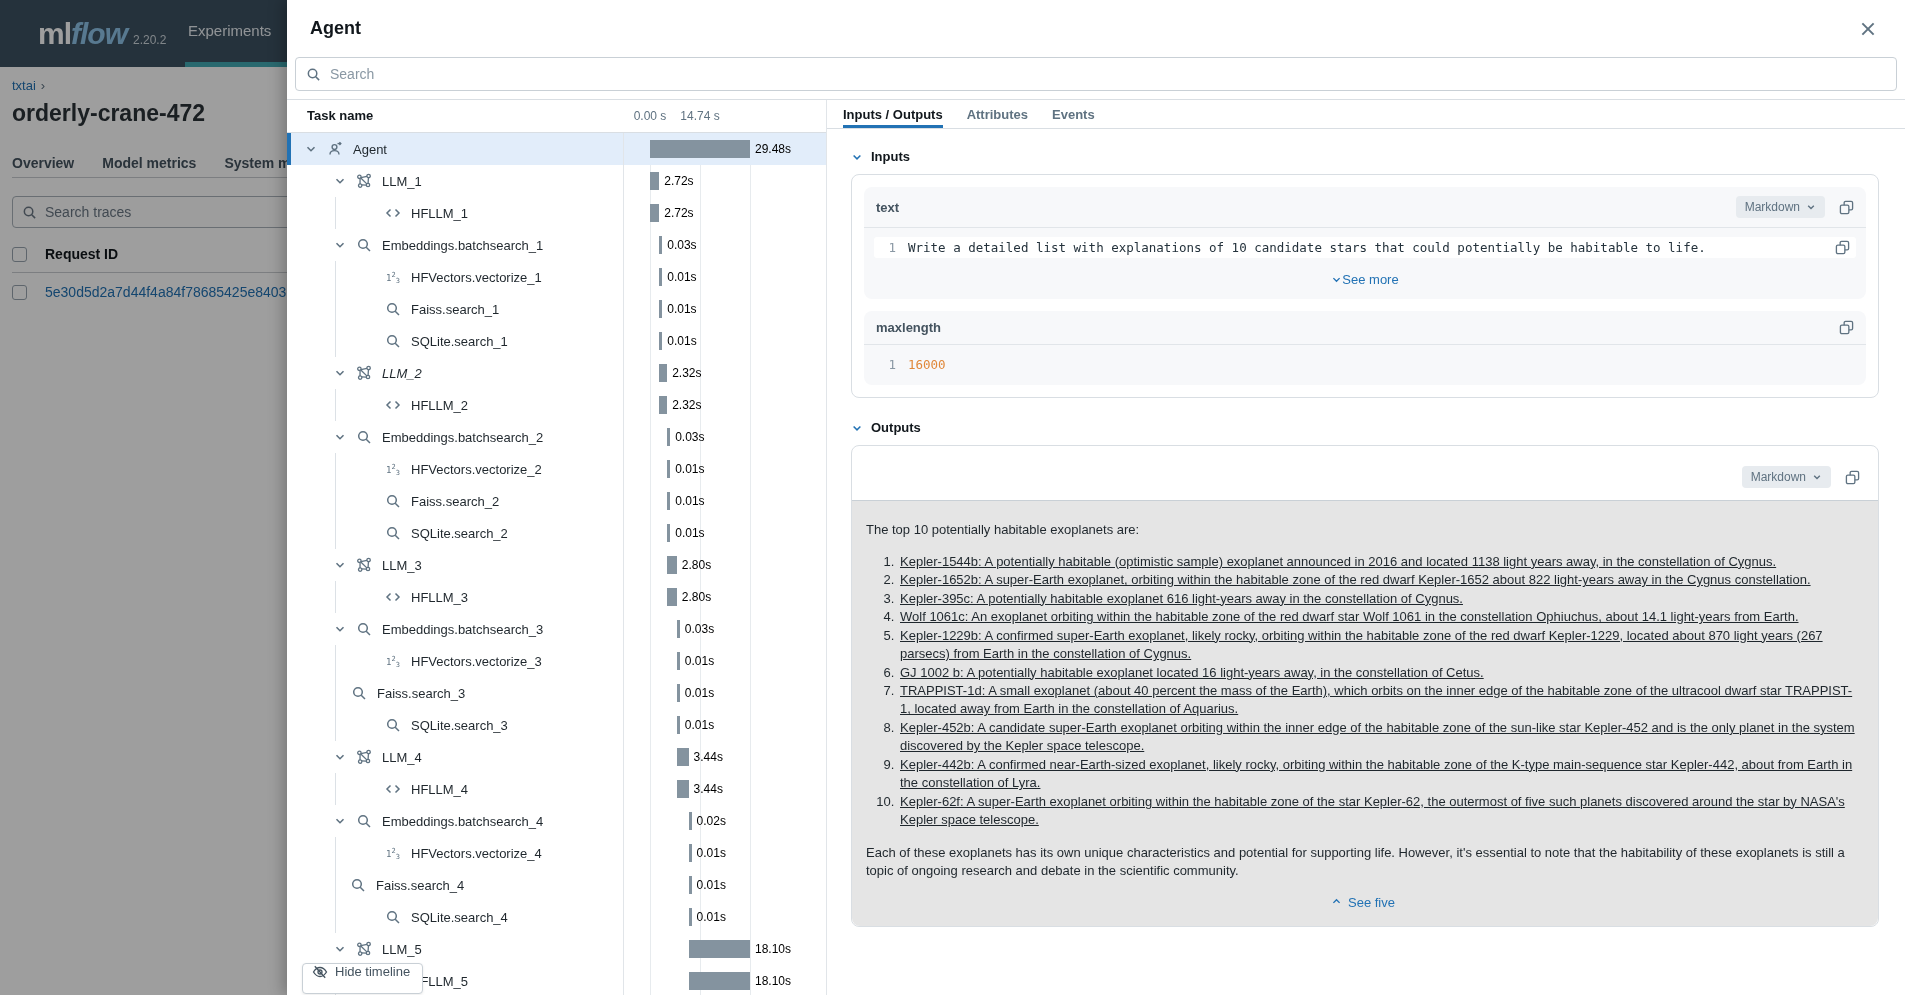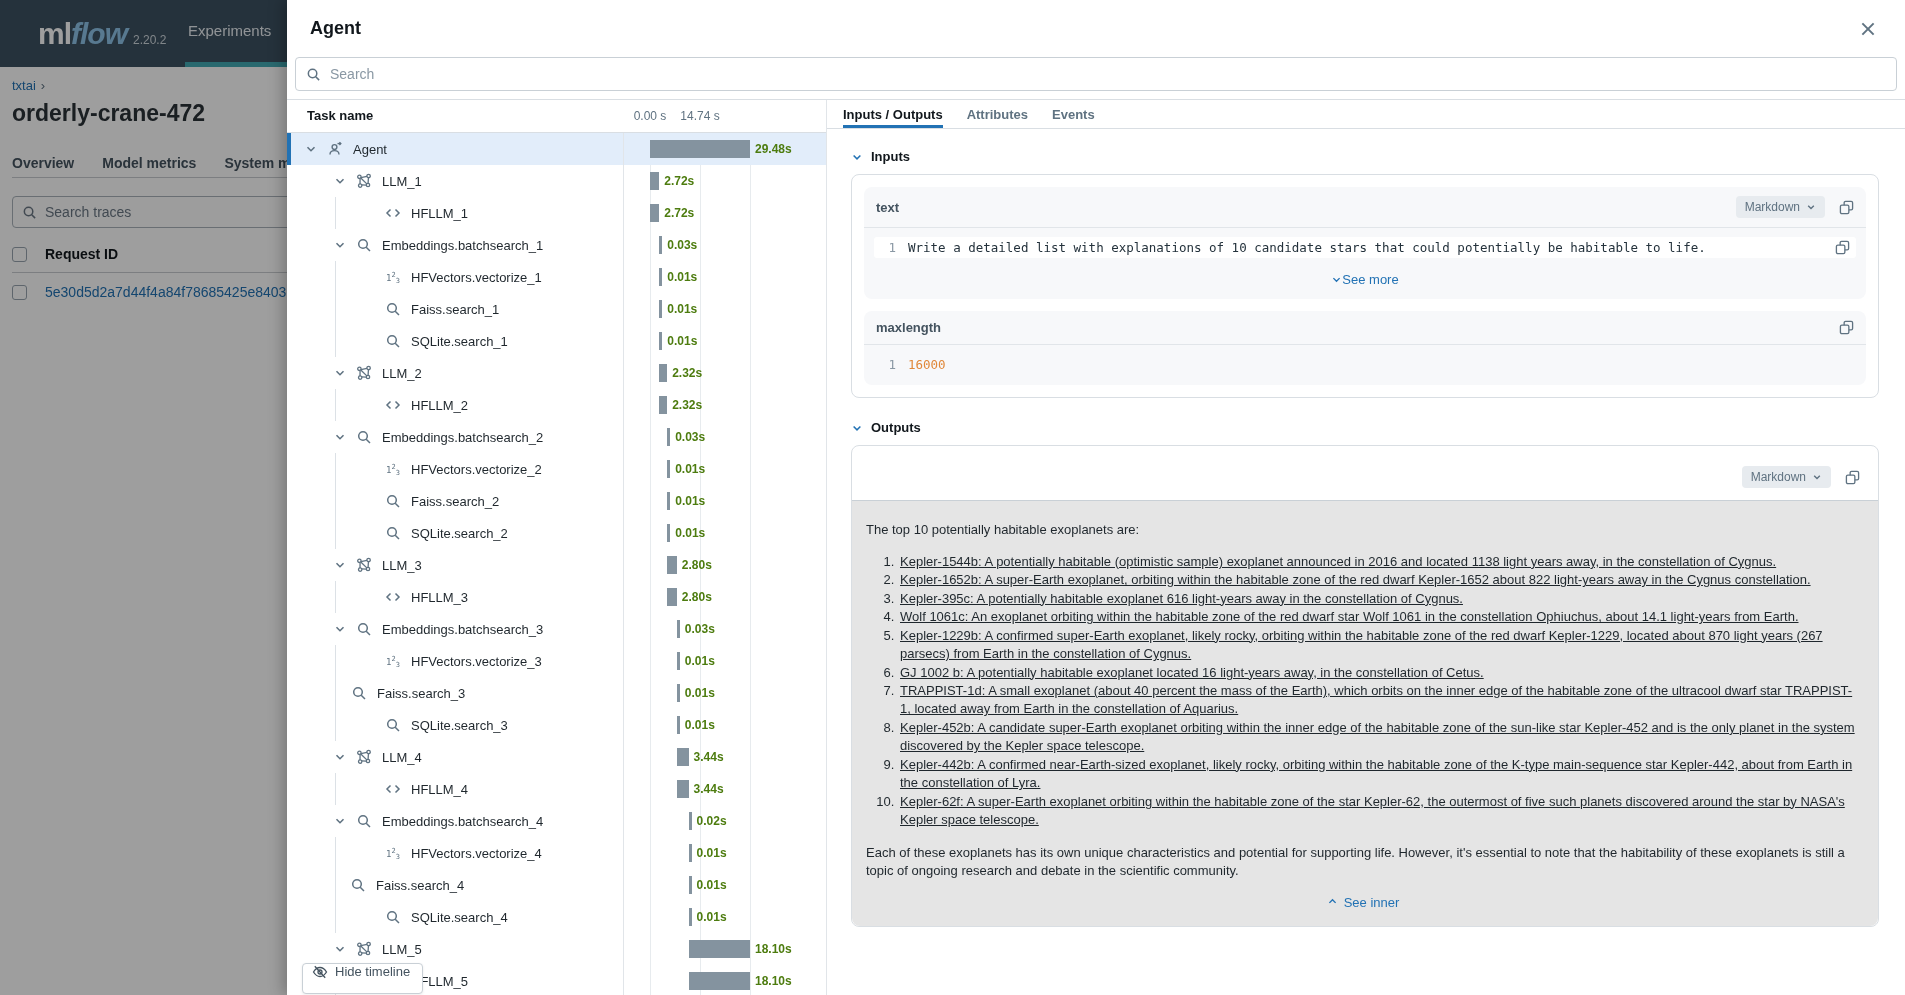--- a/index.html
+++ b/index.html
@@ -51,21 +51,21 @@
   .task-row.selected { background:#e2edfa; }
   .task-row.selected::before { content:""; position:absolute; left:0; top:0; bottom:0; width:4px; background:#2272b4; }
   .task-name-cell { width:336px; flex:none; display:flex; align-items:center; height:100%; overflow:hidden; position:relative; }
   .task-row.d2 .task-name-cell::before { content:""; position:absolute; left:48px; top:0; bottom:0; width:1px; background:#dce1e6; }
   .tw-chevron { width:14px; flex:none; margin-right:9px; color:#5f7281; display:flex; }
   .tw-spacer { width:23px; flex:none; }
   .task-icon { width:16px; flex:none; margin-right:10px; color:#5f7281; display:flex; }
   .task-label { font-size:13px; color:#1f272d; white-space:nowrap; }
   .task-time-cell { position:relative; flex:1; height:100%; }
   .bar { position:absolute; top:7px; height:18px; background:#84939f; }
-  .bar-label { position:absolute; top:9px; font-size:12px; color:#4d7c0f; white-space:nowrap;font-weight:bold; }
+  .bar-label { position:absolute; top:9px; font-size:12px; color:#000000; white-space:nowrap; }
   .hide-timeline { position:absolute; left:15px; top:863px; height:31px; padding:0 12px 0 9px; background:#fff; border:1px solid #c9d0d6; border-radius:4px; display:flex; align-items:flex-start; gap:7px; font-size:13px; color:#44535f; box-shadow:0 1px 3px rgba(0,0,0,0.08); z-index:5; }
 
   
   .detail-panel { flex:1; border-left:1px solid #e1e5e9; display:flex; flex-direction:column; min-width:0; }
   .detail-tabs { height:29px; flex:none; display:flex; gap:24px; padding:0 16px; border-bottom:1px solid #d9dee3; }
   .dtab { font-size:13px; color:#5f7281; font-weight:bold; display:flex; align-items:center; position:relative; cursor:pointer; }
   .dtab.active { color:#11171c; }
   .dtab.active::after { content:""; position:absolute; left:0; right:0; bottom:0; height:3px; background:#2272b4; }
   .detail-body { flex:1; overflow:hidden; padding:16px 26px 0 24px; }
   .section-head { display:flex; align-items:center; gap:8px; font-size:13px; font-weight:bold; color:#11171c; margin:4px 0 10px 0; }
@@ -302,21 +302,21 @@
                     </svg>
                   </span>
                   <span class="task-label">SQLite.search_1</span>
                 </div>
                 <div class="task-time-cell">
                   <div class="bar" style="left: 36.2941px; width: 3px;"></div>
                   <span class="bar-label" style="left: 44.2941px;">0.01s</span>
                 </div>
               </div>
               <div class="task-row d1">
-                <div class="task-name-cell" style="padding-left: 46px;">
+                <div class="task-name-cell" style="padding-left: 46px; font-style: italic;">
                   <span class="tw-chevron">
                     <svg width="14" height="14" viewBox="0 0 16 16" fill="none" stroke="#5f7281" stroke-width="1.8">
                       <path d="M4 6 8 10 12 6"></path>
                     </svg>
                   </span>
                   <span class="task-icon">
                     <svg width="16" height="16" viewBox="0 0 16 16" fill="none" stroke="#5f7281" stroke-width="1.3">
                       <circle cx="3.4" cy="3.8" r="1.7"></circle>
                       <circle cx="12.6" cy="3" r="1.7"></circle>
                       <circle cx="4.2" cy="12.6" r="1.7"></circle>
@@ -818,21 +818,21 @@
                   <li>TRAPPIST-1d: A small exoplanet (about 40 percent the mass of the Earth), which orbits on the inner edge of the habitable zone of the ultracool dwarf star TRAPPIST-1, located away from Earth in the constellation of Aquarius.</li>
                   <li>Kepler-452b: A candidate super-Earth exoplanet orbiting within the inner edge of the habitable zone of the sun-like star Kepler-452 and is the only planet in the system discovered by the Kepler space telescope.</li>
                   <li>Kepler-442b: A confirmed near-Earth-sized exoplanet, likely rocky, orbiting within the habitable zone of the K-type main-sequence star Kepler-442, about from Earth in the constellation of Lyra.</li>
                   <li>Kepler-62f: A super-Earth exoplanet orbiting within the habitable zone of the star Kepler-62, the outermost of five such planets discovered around the star by NASA's Kepler space telescope.</li>
                 </ol>
               <p>Each of these exoplanets has its own unique characteristics and potential for supporting life. However, it's essential to note that the habitability of these exoplanets is still a topic of ongoing research and debate in the scientific community.</p>
               <div class="md-see-less">
                 <span class="chev"><svg width="11" height="11" viewBox="0 0 16 16" fill="none" stroke="#2272b4" stroke-width="2">
                       <path d="M3.5 10 8 5.5 12.5 10"></path>
                     </svg></span>
-                <span>See inner</span>
+                <span>See five</span>
               </div>
             </div>
           </div>
 
         </div>
       </div>
     </div>
   </div>
 </div>
 

